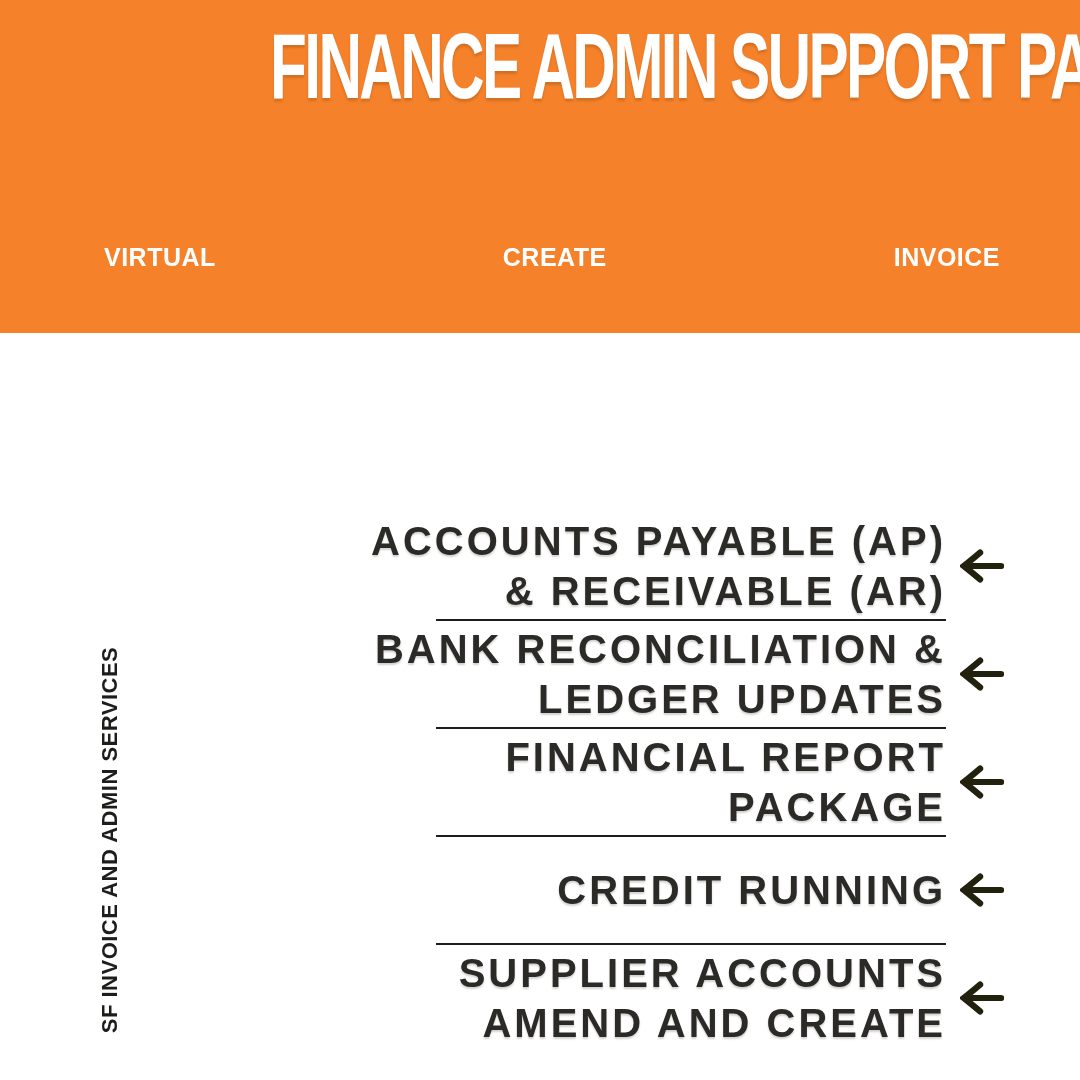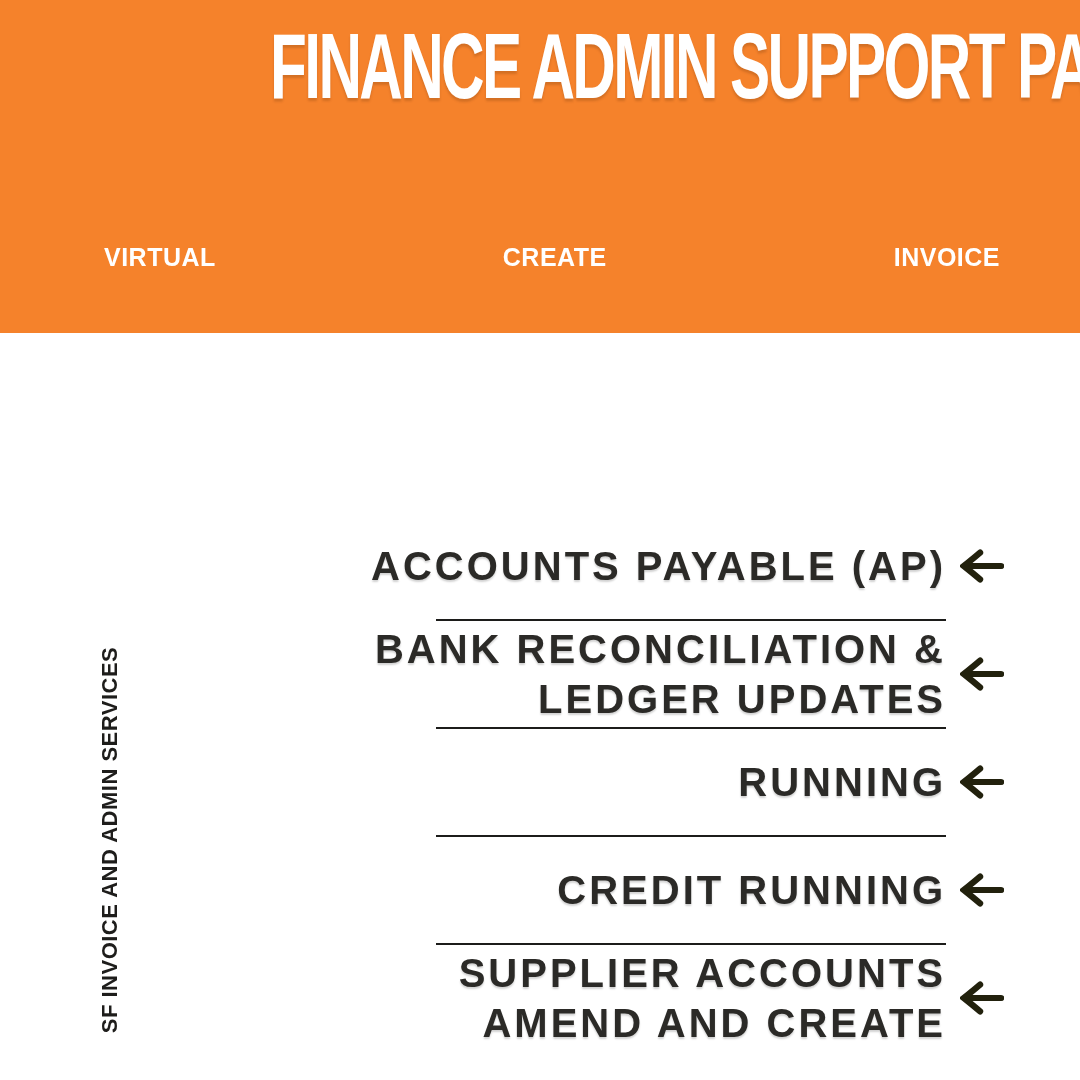--- a/index.html
+++ b/index.html
@@ -122,20 +122,21 @@
     <span class="header-label">INVOICE</span>
   </div>
 </div>
 
 <div class="vertical-label">SF INVOICE AND ADMIN SERVICES</div>
 
 <div class="services">
 
   <div class="service-row">
     <div class="service-line">ACCOUNTS PAYABLE (AP)</div>
+    <div class="service-line">&amp; RECEIVABLE (AR)</div>
     <div class="arrow">
       <svg viewBox="0 0 46 34" fill="none" xmlns="http://www.w3.org/2000/svg">
         <path d="M7 17 L43 17" stroke="#22210D" stroke-width="6.5" stroke-linecap="round"></path>
         <path d="M21 3 C14 9 9 13 4 17 C9 21 14 25 21 31" stroke="#22210D" stroke-width="6.5" stroke-linecap="round" fill="none"></path>
       </svg>
     </div>
   </div>
   <div class="divider"></div>
 
   <div class="service-row">
@@ -144,21 +145,22 @@
     <div class="arrow">
       <svg viewBox="0 0 46 34" fill="none" xmlns="http://www.w3.org/2000/svg">
         <path d="M7 17 L43 17" stroke="#22210D" stroke-width="6.5" stroke-linecap="round"></path>
         <path d="M21 3 C14 9 9 13 4 17 C9 21 14 25 21 31" stroke="#22210D" stroke-width="6.5" stroke-linecap="round" fill="none"></path>
       </svg>
     </div>
   </div>
   <div class="divider"></div>
 
   <div class="service-row">
-    <div class="service-line">RUNNING</div>
+    <div class="service-line">FINANCIAL REPORT</div>
+    <div class="service-line">PACKAGE</div>
     <div class="arrow">
       <svg viewBox="0 0 46 34" fill="none" xmlns="http://www.w3.org/2000/svg">
         <path d="M7 17 L43 17" stroke="#22210D" stroke-width="6.5" stroke-linecap="round"></path>
         <path d="M21 3 C14 9 9 13 4 17 C9 21 14 25 21 31" stroke="#22210D" stroke-width="6.5" stroke-linecap="round" fill="none"></path>
       </svg>
     </div>
   </div>
   <div class="divider"></div>
 
   <div class="service-row">

